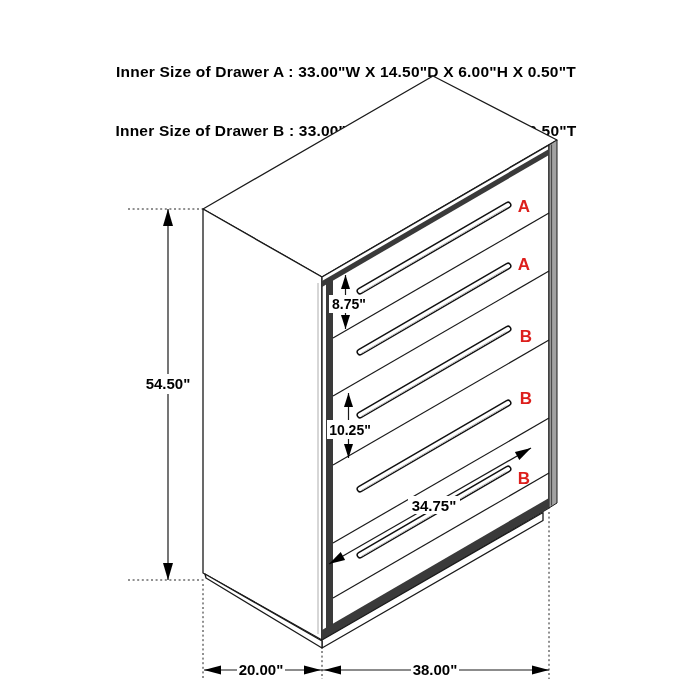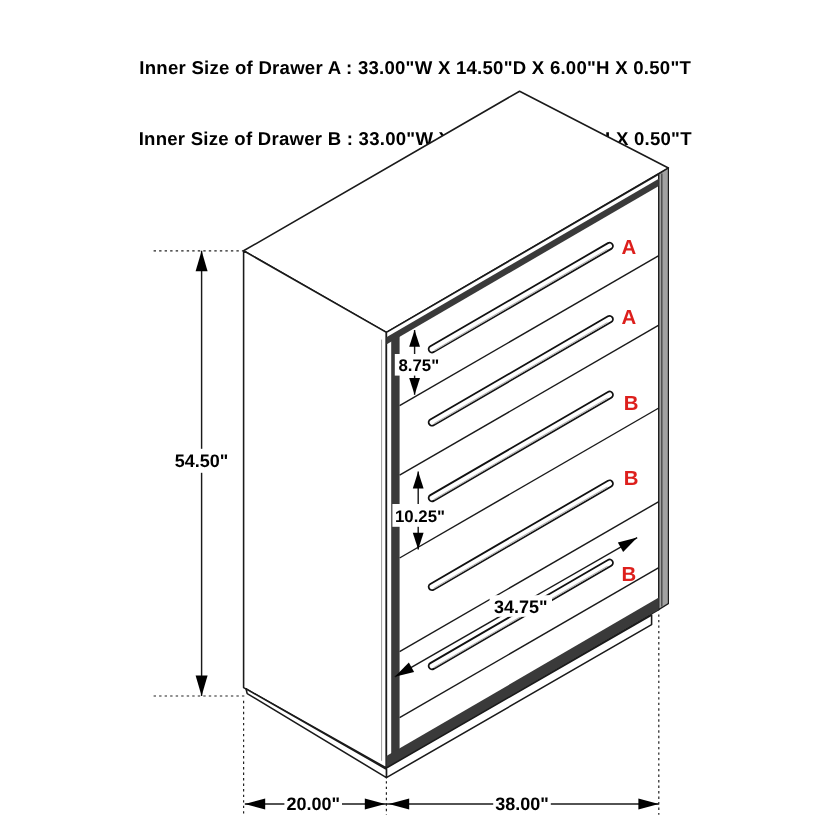--- a/index.html
+++ b/index.html
@@ -1,21 +1,21 @@
 <!DOCTYPE html>
 <html><head>
 <meta charset="utf-8">
 <style>
   html,body{margin:0;padding:0;}
   body{
     width:700px;height:700px;background:#ffffff;position:relative;overflow:hidden;
     font-family:"Liberation Sans", sans-serif;
   }
   .header{
-    position:absolute;top:9px;left:0;width:692px;
+    position:absolute;top:23px;left:0;width:692px;
     text-align:center;font-weight:bold;font-size:15.5px;line-height:19.5px;
     color:#000;letter-spacing:0.2px;white-space:pre;
   }
   svg{position:absolute;top:0;left:0;}
   .ln{stroke:#1a1a1a;stroke-width:1.2;fill:none;}
   .thin{stroke:#1a1a1a;stroke-width:1;fill:none;}
   .facefill{fill:#ffffff;stroke:#1a1a1a;stroke-width:1.3;stroke-linejoin:round;}
   .shadow{fill:#3a3a3a;stroke:none;}
   .dotted{stroke:#222;stroke-width:1;fill:none;stroke-dasharray:2 2.6;}
   .arrow{fill:#000;stroke:none;}

